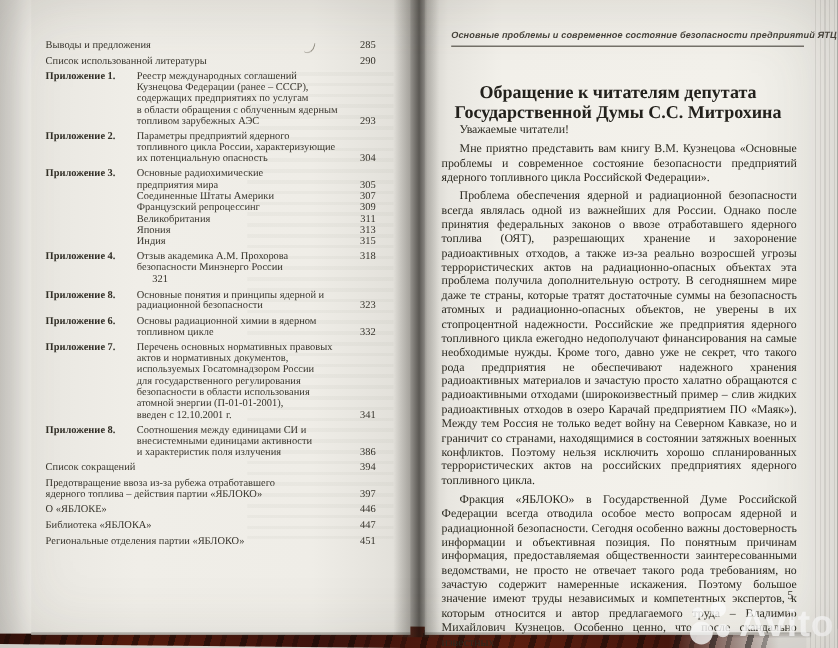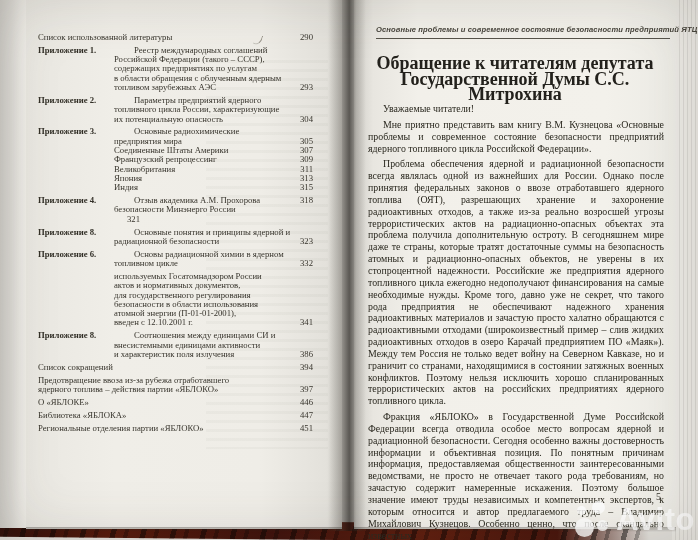--- a/index.html
+++ b/index.html
@@ -46,39 +46,39 @@
     position:absolute;left:328px;top:0;width:38px;height:531px;pointer-events:none;
     background:linear-gradient(to right,rgba(60,56,50,0) 0%,rgba(60,56,50,.32) 38%,rgba(22,19,15,.58) 56%,rgba(60,56,50,.22) 74%,rgba(60,56,50,0) 100%);
   }
   
   .toc{
     position:absolute;left:12px;top:33px;right:29px;
     color:#37342c;font-size:8.7px;line-height:9.3px;
   }
   .toc-item{margin-bottom:3.6px;}
   .toc-row{display:flex;}
-  .toc-label{flex:none;width:96px;font-weight:bold;color:#322f27;white-space:nowrap;}
+  .toc-label{flex:none;width:76px;font-weight:bold;color:#322f27;white-space:nowrap;}
   .toc-indent{flex:none;width:76px;}
   .toc-text{flex:1;white-space:nowrap;overflow:visible;}
   .toc-page{flex:none;width:26px;text-align:right;}
   .pen-mark{
     position:absolute;left:228px;top:35px;width:7px;height:9px;
     border-right:1.3px solid rgba(95,90,78,.6);border-bottom:1px solid rgba(95,90,78,.35);
     border-radius:0 0 80% 20%;transform:rotate(14deg);
   }
   
   .running-header{
     position:absolute;top:25px;left:22px;right:6px;text-align:center;
     font-family:"Liberation Sans",sans-serif;font-style:italic;font-weight:bold;
     font-size:7.6px;color:#45423a;letter-spacing:.1px;
     border-bottom:1.4px solid #56534b;padding-bottom:3.5px;white-space:nowrap;
   }
   .page-title{
     position:absolute;top:56px;left:8px;right:8px;text-align:center;
-    font-weight:bold;font-size:18px;line-height:15.5px;color:#23211c;margin:0;
+    font-weight:bold;font-size:15px;line-height:15.5px;color:#23211c;margin:15px;
   }
   .body-text{
     position:absolute;top:99px;left:10px;right:8px;
     font-size:9.9px;line-height:11.85px;text-align:justify;color:#2a281f;
   }
   .body-text p{margin:4px;text-indent:15px;}
   .page-number{position:absolute;bottom:27px;right:15px;font-size:10px;color:#35332b;}
   
   .watermark{
     position:absolute;right:3px;bottom:1px;display:flex;align-items:center;gap:5px;
@@ -102,33 +102,39 @@
 
   <div class="bottom-band"></div>
   <div class="cover-strip"></div>
   <div class="edge-left"></div>
   <div class="edge-right"></div>
 
   <div class="page page-left">
     <div class="toc">
         <div class="toc-item">
           <div class="toc-row">
+            <span class="toc-text">Выводы и предложения</span>
+            <span class="toc-page">285</span>
+          </div>
+        </div>
+        <div class="toc-item">
+          <div class="toc-row">
             <span class="toc-text">Список использованной литературы</span>
             <span class="toc-page">290</span>
           </div>
         </div>
         <div class="toc-item">
           <div class="toc-row">
             <span class="toc-label">Приложение 1.</span>
             <span class="toc-text">Реестр международных соглашений</span>
             <span class="toc-page"></span>
           </div>
           <div class="toc-row">
             <span class="toc-indent"></span>
-            <span class="toc-text">Российской Федерации (такого – СССР),</span>
+            <span class="toc-text">Кузнецова Федерации (ранее – СССР),</span>
             <span class="toc-page"></span>
           </div>
           <div class="toc-row">
             <span class="toc-indent"></span>
             <span class="toc-text">содержащих предприятиях по услугам</span>
             <span class="toc-page"></span>
           </div>
           <div class="toc-row">
             <span class="toc-indent"></span>
             <span class="toc-text">в области обращения с облученным ядерным</span>
@@ -233,27 +239,32 @@
             <span class="toc-page"></span>
           </div>
           <div class="toc-row">
             <span class="toc-indent"></span>
             <span class="toc-text">топливном цикле</span>
             <span class="toc-page">332</span>
           </div>
         </div>
         <div class="toc-item">
           <div class="toc-row">
+            <span class="toc-label">Приложение 7.</span>
+            <span class="toc-text">Перечень основных нормативных правовых</span>
+            <span class="toc-page"></span>
+          </div>
+          <div class="toc-row">
+            <span class="toc-indent"></span>
+            <span class="toc-text">актов и нормативных документов,</span>
+            <span class="toc-page"></span>
+          </div>
+          <div class="toc-row">
             <span class="toc-indent"></span>
             <span class="toc-text">используемых Госатомнадзором России</span>
-            <span class="toc-page"></span>
-          </div>
-          <div class="toc-row">
-            <span class="toc-indent"></span>
-            <span class="toc-text">актов и нормативных документов,</span>
             <span class="toc-page"></span>
           </div>
           <div class="toc-row">
             <span class="toc-indent"></span>
             <span class="toc-text">для государственного регулирования</span>
             <span class="toc-page"></span>
           </div>
           <div class="toc-row">
             <span class="toc-indent"></span>
             <span class="toc-text">безопасности в области использования</span>

